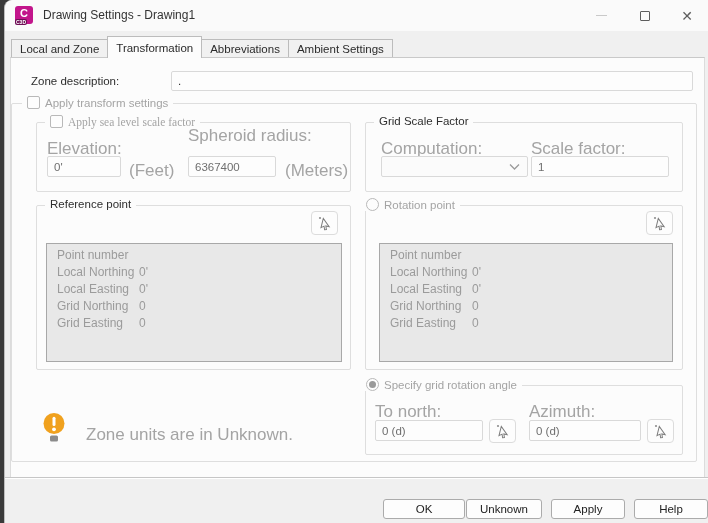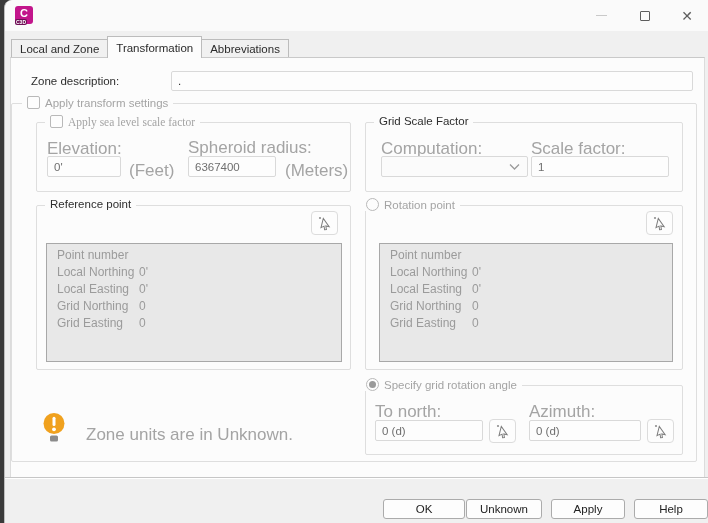--- a/index.html
+++ b/index.html
@@ -76,35 +76,37 @@
 </head>
 <body>
 
 <div class="dialog">
 
   <div class="titlebar">
     <div class="app-icon">
       <div class="c">C</div>
       <div class="badge">C3D</div>
     </div>
+    <div class="title-text">Drawing Settings - Drawing1</div>
     <div class="win-btn win-min">
         <div class="min-glyph"></div>
       </div>
     <div class="win-btn win-max">
         <div class="max-glyph"></div>
       </div>
     <div class="win-btn win-close">
         <div class="close-glyph">✕</div>
       </div>
   </div>
 
   <div class="tabstrip">
     <div class="tab">Local and Zone</div>
     <div class="tab active">Transformation</div>
     <div class="tab">Abbreviations</div>
+    <div class="tab">Ambient Settings</div>
   </div>
 
   <div class="page"></div>
 
   <div class="lbl-dark" style="left:26px; top:75px;">Zone description:</div>
   <input class="field enabled" style="left: 166px; top: 71px; width: 522px; height: 20px;" value=".">
 
   <div class="group" style="left:6px; top:103px; width:686px; height:359px;">
     <div class="group-label" style="left:10px; color:#a4a4a4;">
       <div class="checkbox"></div>
@@ -114,21 +116,21 @@
 
   <div class="group" style="left:31px; top:122px; width:315px; height:70px;">
     <div class="group-label" style="color:#a4a4a4;font-family:Liberation Serif, serif;">
       <div class="checkbox"></div>
       <span>Apply sea level scale factor</span>
     </div>
   </div>
   <div class="lbl-gray" style="left:42px; top:139px;">Elevation:</div>
   <input class="field" style="left: 42px; top: 156px; width: 74px; height: 21px;" readonly="" value="0'">
   <div class="lbl-gray" style="left:124px; top:161px;">(Feet)</div>
-  <div class="lbl-gray" style="left:183px; top:138px;">Spheroid radius:</div>
+  <div class="lbl-gray" style="left:183px; top:126px;">Spheroid radius:</div>
   <input class="field" style="left: 183px; top: 156px; width: 88px; height: 21px;" readonly="" value="6367400">
   <div class="lbl-gray" style="left:280px; top:161px;">(Meters)</div>
 
   <div class="group" style="left:360px; top:122px; width:318px; height:70px;">
     <div class="group-label" style="color:#2e2e2e;">
       <span>Grid Scale Factor</span>
     </div>
   </div>
   <div class="lbl-gray" style="left:376px; top:139px;">Computation:</div>
   <div class="dropdown" style="left:376px; top:156px; width:147px; height:21px;">

